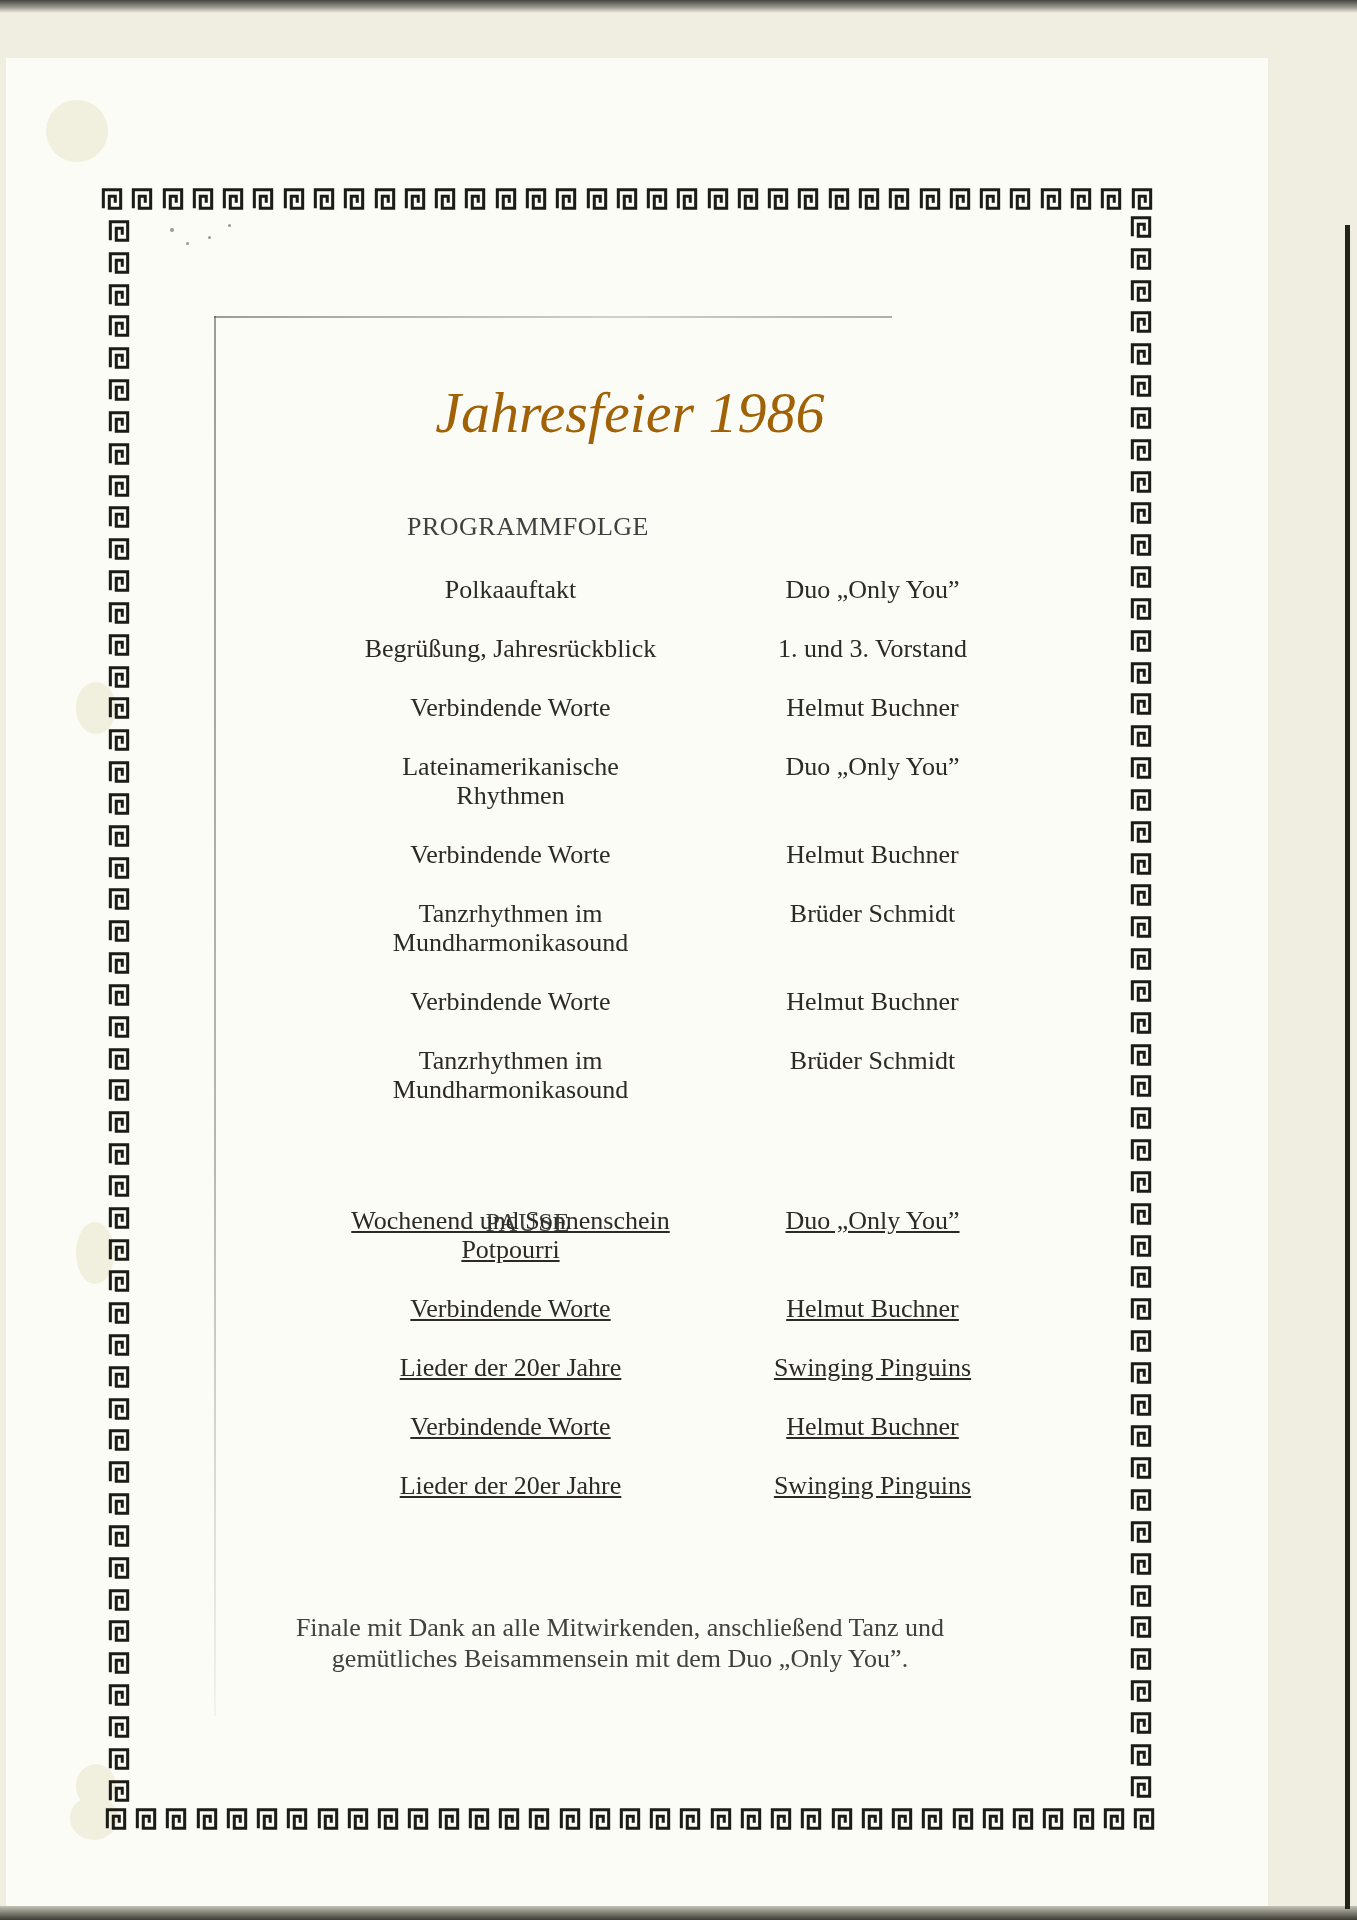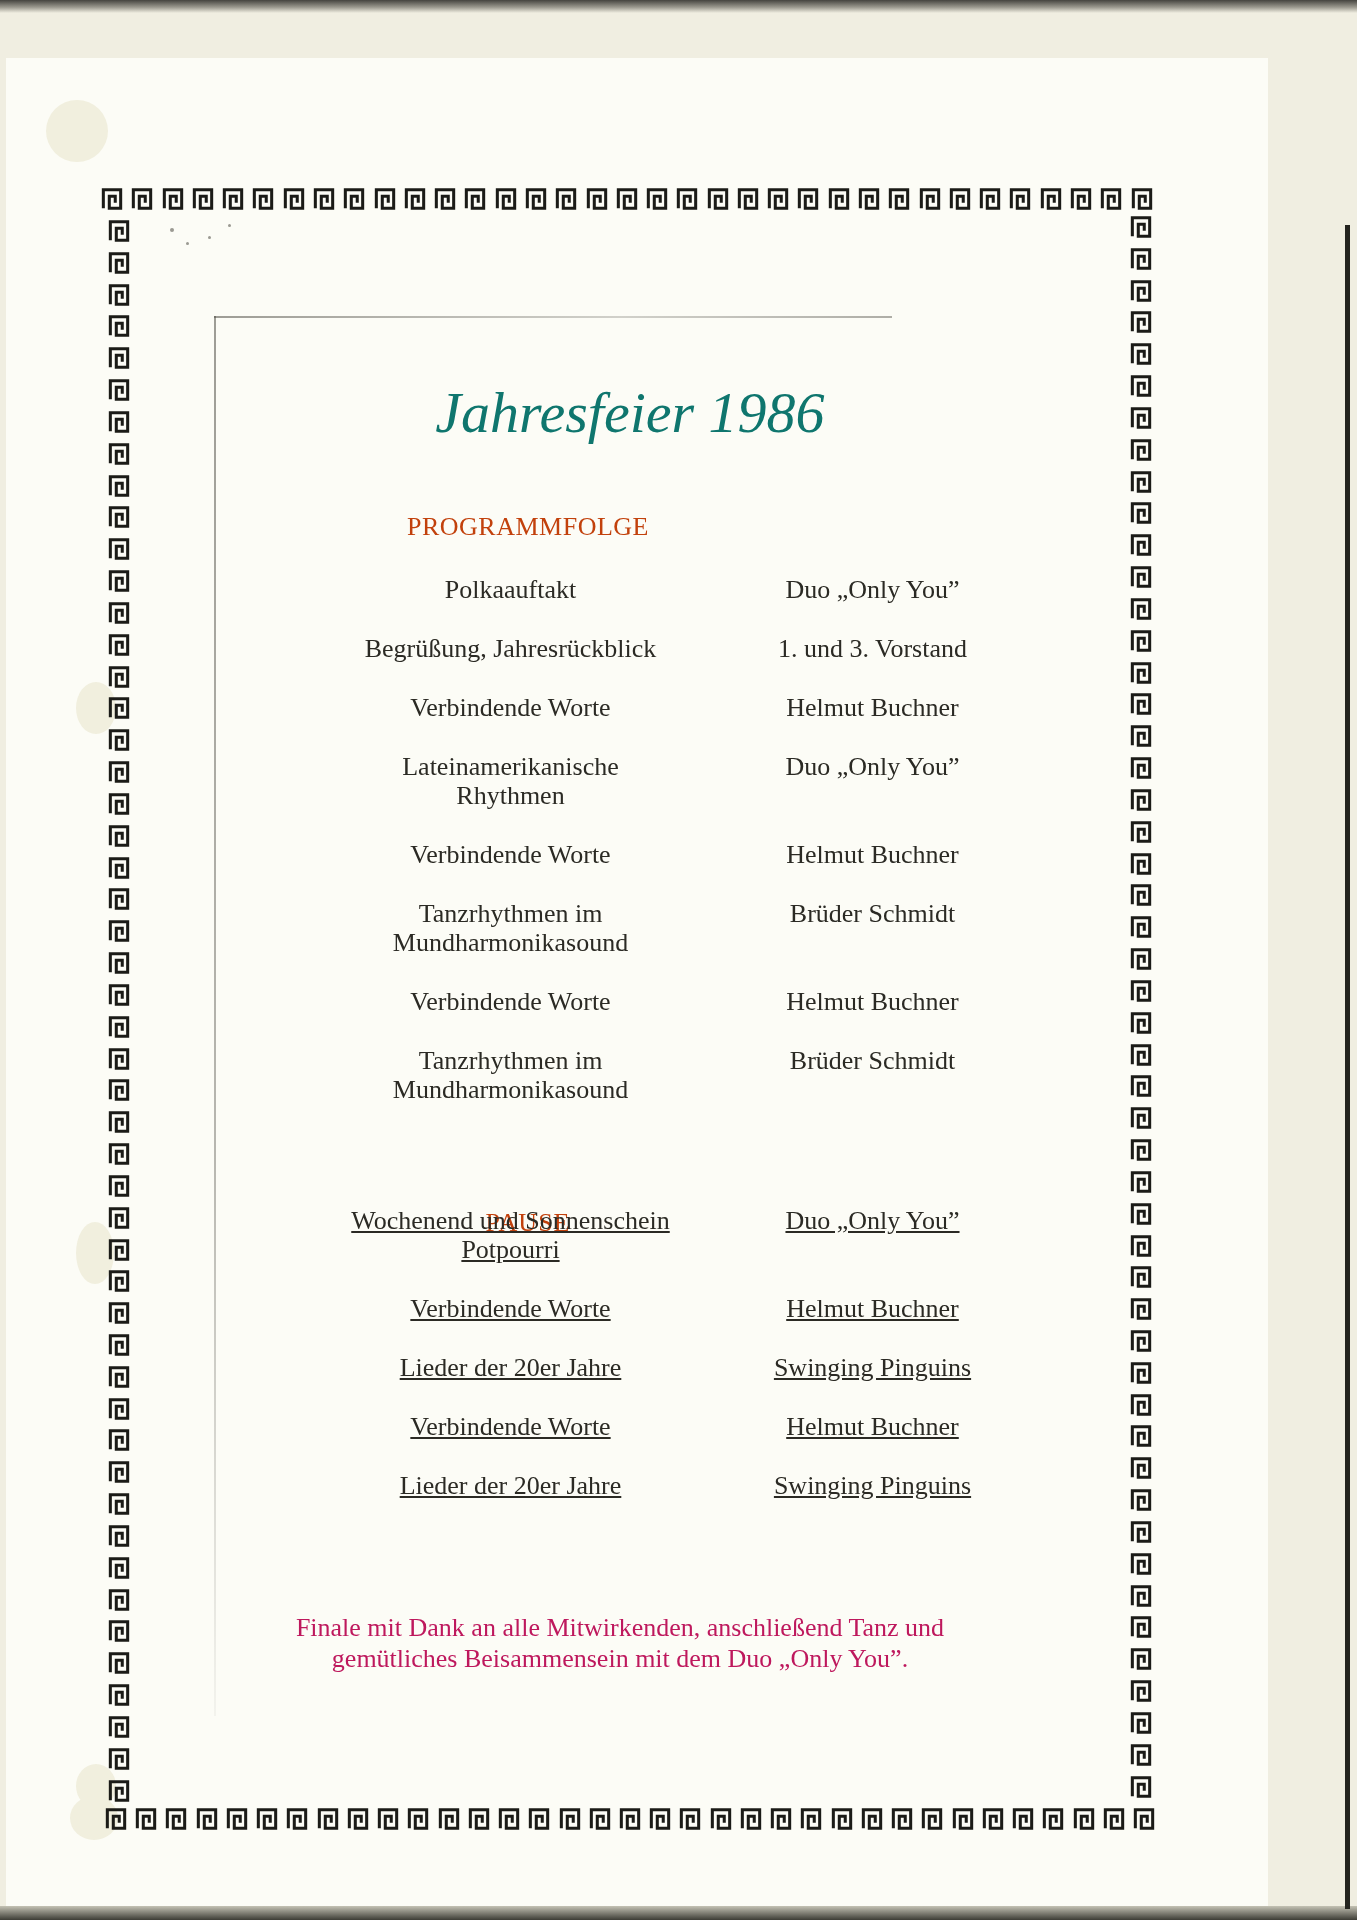--- a/index.html
+++ b/index.html
@@ -36,32 +36,32 @@
   .key-left{left:106px;top:218px;height:1586px;}
   .key-right{left:1128px;top:214px;height:1586px;}
   .key-strip svg{display:block;flex:0 0 auto;}
   
   .rule-h{position:absolute;left:214px;top:316px;width:678px;height:2px;
     background:linear-gradient(to right,rgba(80,78,70,.55),rgba(80,78,70,.25) 60%,rgba(80,78,70,.45));}
   .rule-v{position:absolute;left:214px;top:316px;width:2px;height:1400px;
     background:linear-gradient(to bottom,rgba(80,78,70,.55),rgba(80,78,70,.4) 60%,rgba(80,78,70,.05));}
   
   .doc-title{position:absolute;left:258px;top:378px;width:744px;
-    text-align:center;font-style:italic;font-size:58px;line-height:70px;color:#0f766e;}
+    text-align:center;font-style:italic;font-size:58px;line-height:70px;color:#a16207;}
   .section-heading{position:absolute;left:258px;width:540px;text-align:center;
-    font-size:26px;letter-spacing:.5px;color:#c2410c;}
+    font-size:26px;letter-spacing:.5px;color:#404040;}
   .h-programm{top:512px;}
   .h-pause{top:1208px;letter-spacing:1px;}
   .rows{position:absolute;left:258px;width:724px;}
   .rows-before{top:575px;}
   .rows-after{top:1206px;text-decoration:underline;}
   .row{display:grid;grid-template-columns:505px 1fr;margin-bottom:30px;}
   .row .cell{font-size:26px;line-height:29px;white-space:pre-line;text-align:center;}
   .finale{position:absolute;left:238px;top:1612px;width:764px;text-align:center;
-    font-size:26px;line-height:31px;white-space:pre-line;color:#be185d;}
+    font-size:26px;line-height:31px;white-space:pre-line;color:#404040;}
 </style>
 </head>
 <body>
 
 <div class="canvas">
 
   <div class="paper"></div>
 
   <div class="blemish b-corner"></div>
   <div class="blemish b-hole1"></div>

